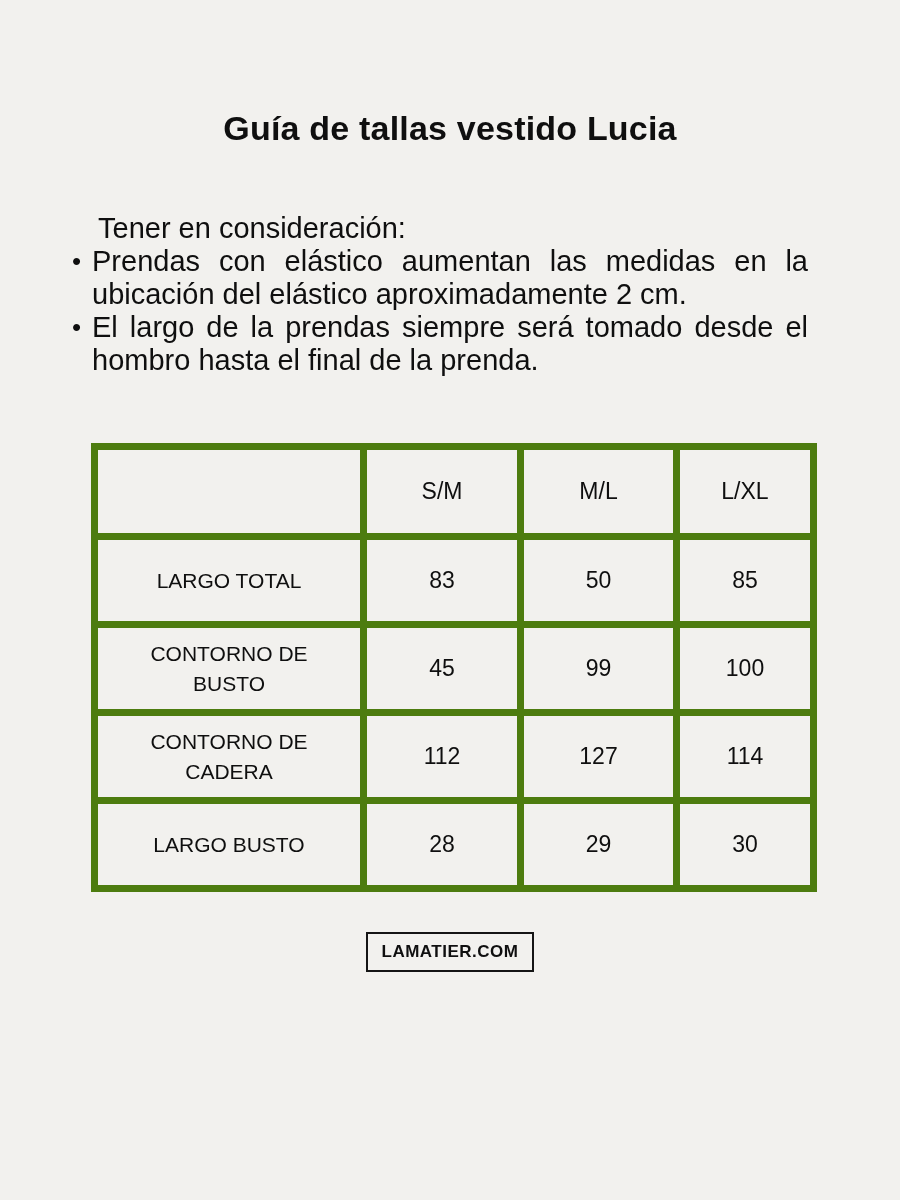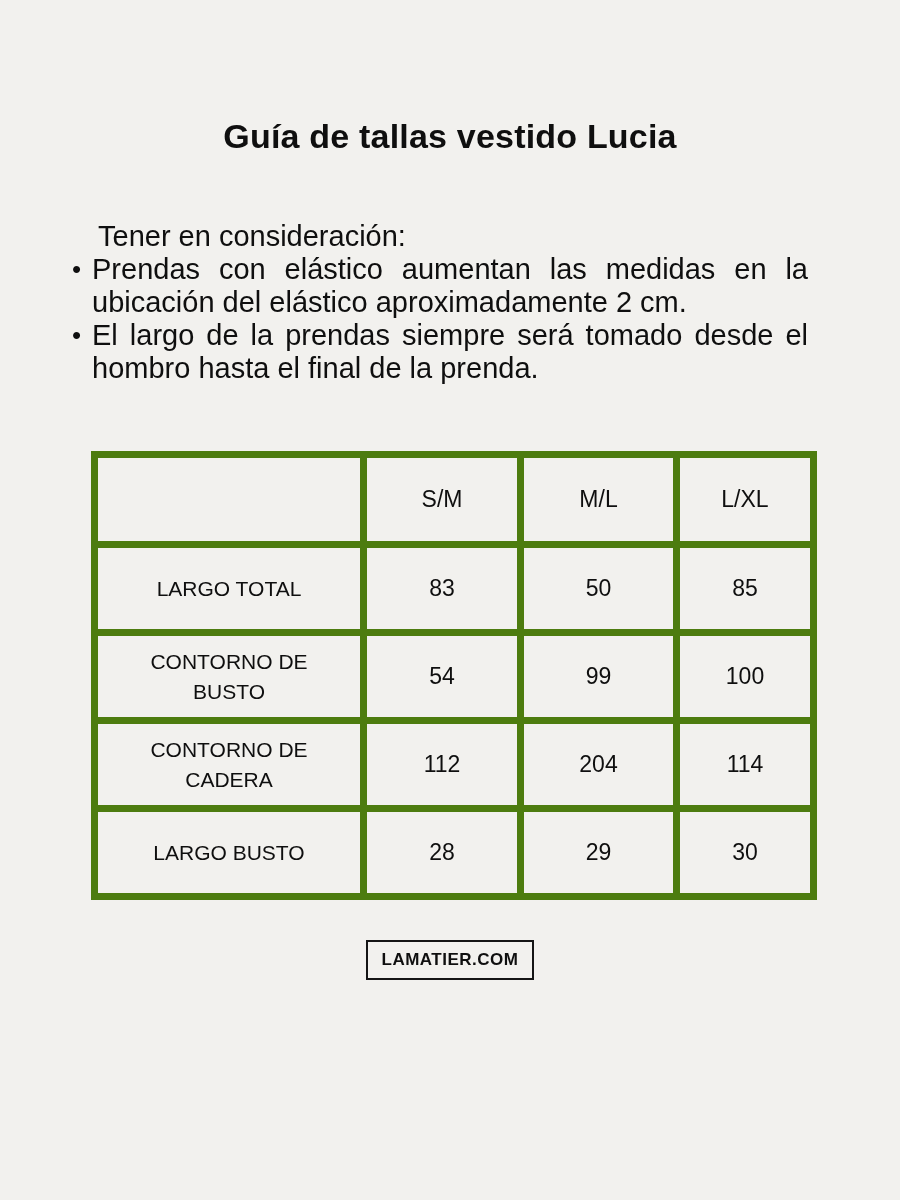--- a/index.html
+++ b/index.html
@@ -11,21 +11,21 @@
     width: 900px;
     height: 1200px;
     overflow: hidden;
     background: #f2f1ee;
     color: #0f0f0f;
     font-family: "Liberation Sans", sans-serif;
   }
 
   
   h1.title {
-    margin: 8px;
+    margin: 0;
     padding-top: 104px;
     text-align: center;
     font-size: 34px;
     line-height: 48px;
     font-weight: bold;
     letter-spacing: 0.2px;
   }
 
   
   .considerations {
@@ -148,28 +148,28 @@
     </thead>
     <tbody>
       <tr>
         <td class="label"><span>LARGO TOTAL</span></td>
         <td>83</td>
         <td>50</td>
         <td>85</td>
       </tr>
       <tr>
         <td class="label"><span>CONTORNO DE BUSTO</span></td>
-        <td>54</td>
+        <td>45</td>
         <td>99</td>
         <td>100</td>
       </tr>
       <tr>
         <td class="label"><span>CONTORNO DE CADERA</span></td>
         <td>112</td>
-        <td>204</td>
+        <td>127</td>
         <td>114</td>
       </tr>
       <tr>
         <td class="label"><span>LARGO BUSTO</span></td>
         <td>28</td>
         <td>29</td>
         <td>30</td>
       </tr>
     </tbody>
   </table>

